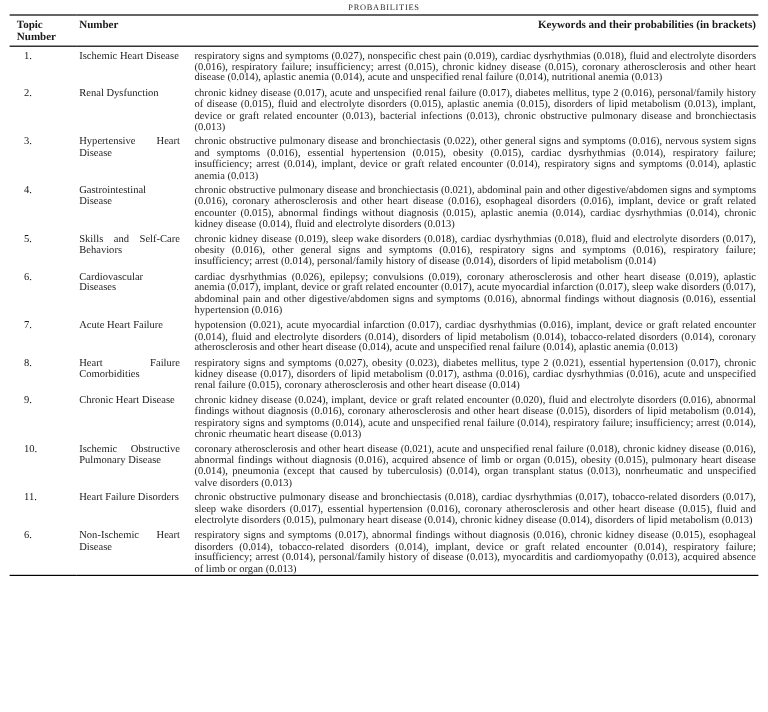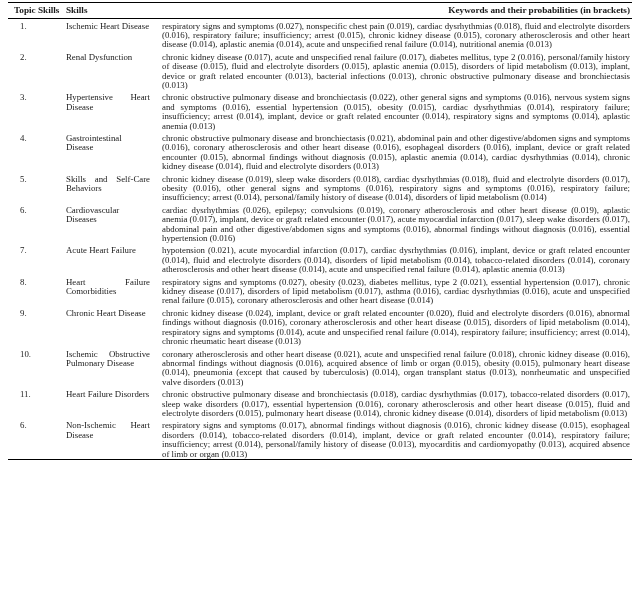--- a/index.html
+++ b/index.html
@@ -51,26 +51,27 @@
     padding: 2.5px 2px 0.5px 2px;
   }
   td.num   { padding-left: 12px; }
   td.theme { text-align: justify; padding-right: 10px; }
   td.kw    { text-align: justify; }
 </style>
 </head>
 <body>
 
 <div class="page">
+  <div class="caption">PROBABILITIES</div>
 
   <table class="topics">
     <thead>
       <tr>
-        <th class="col-num">Topic Skills</th>
-        <th class="col-theme">Skills</th>
+        <th class="col-num">Topic Number</th>
+        <th class="col-theme">Number</th>
         <th class="col-kw">Keywords and their probabilities (in brackets)</th>
       </tr>
     </thead>
     <tbody>
   <tr>
     <td class="num">1.</td>
     <td class="theme">Ischemic Heart Disease</td>
     <td class="kw">respiratory signs and symptoms (0.027), nonspecific chest pain (0.019), cardiac dysrhythmias (0.018), fluid and electrolyte disorders (0.016), respiratory failure; insufficiency; arrest (0.015), chronic kidney disease (0.015), coronary atherosclerosis and other heart disease (0.014), aplastic anemia (0.014), acute and unspecified renal failure (0.014), nutritional anemia (0.013)</td>
   </tr>
 

